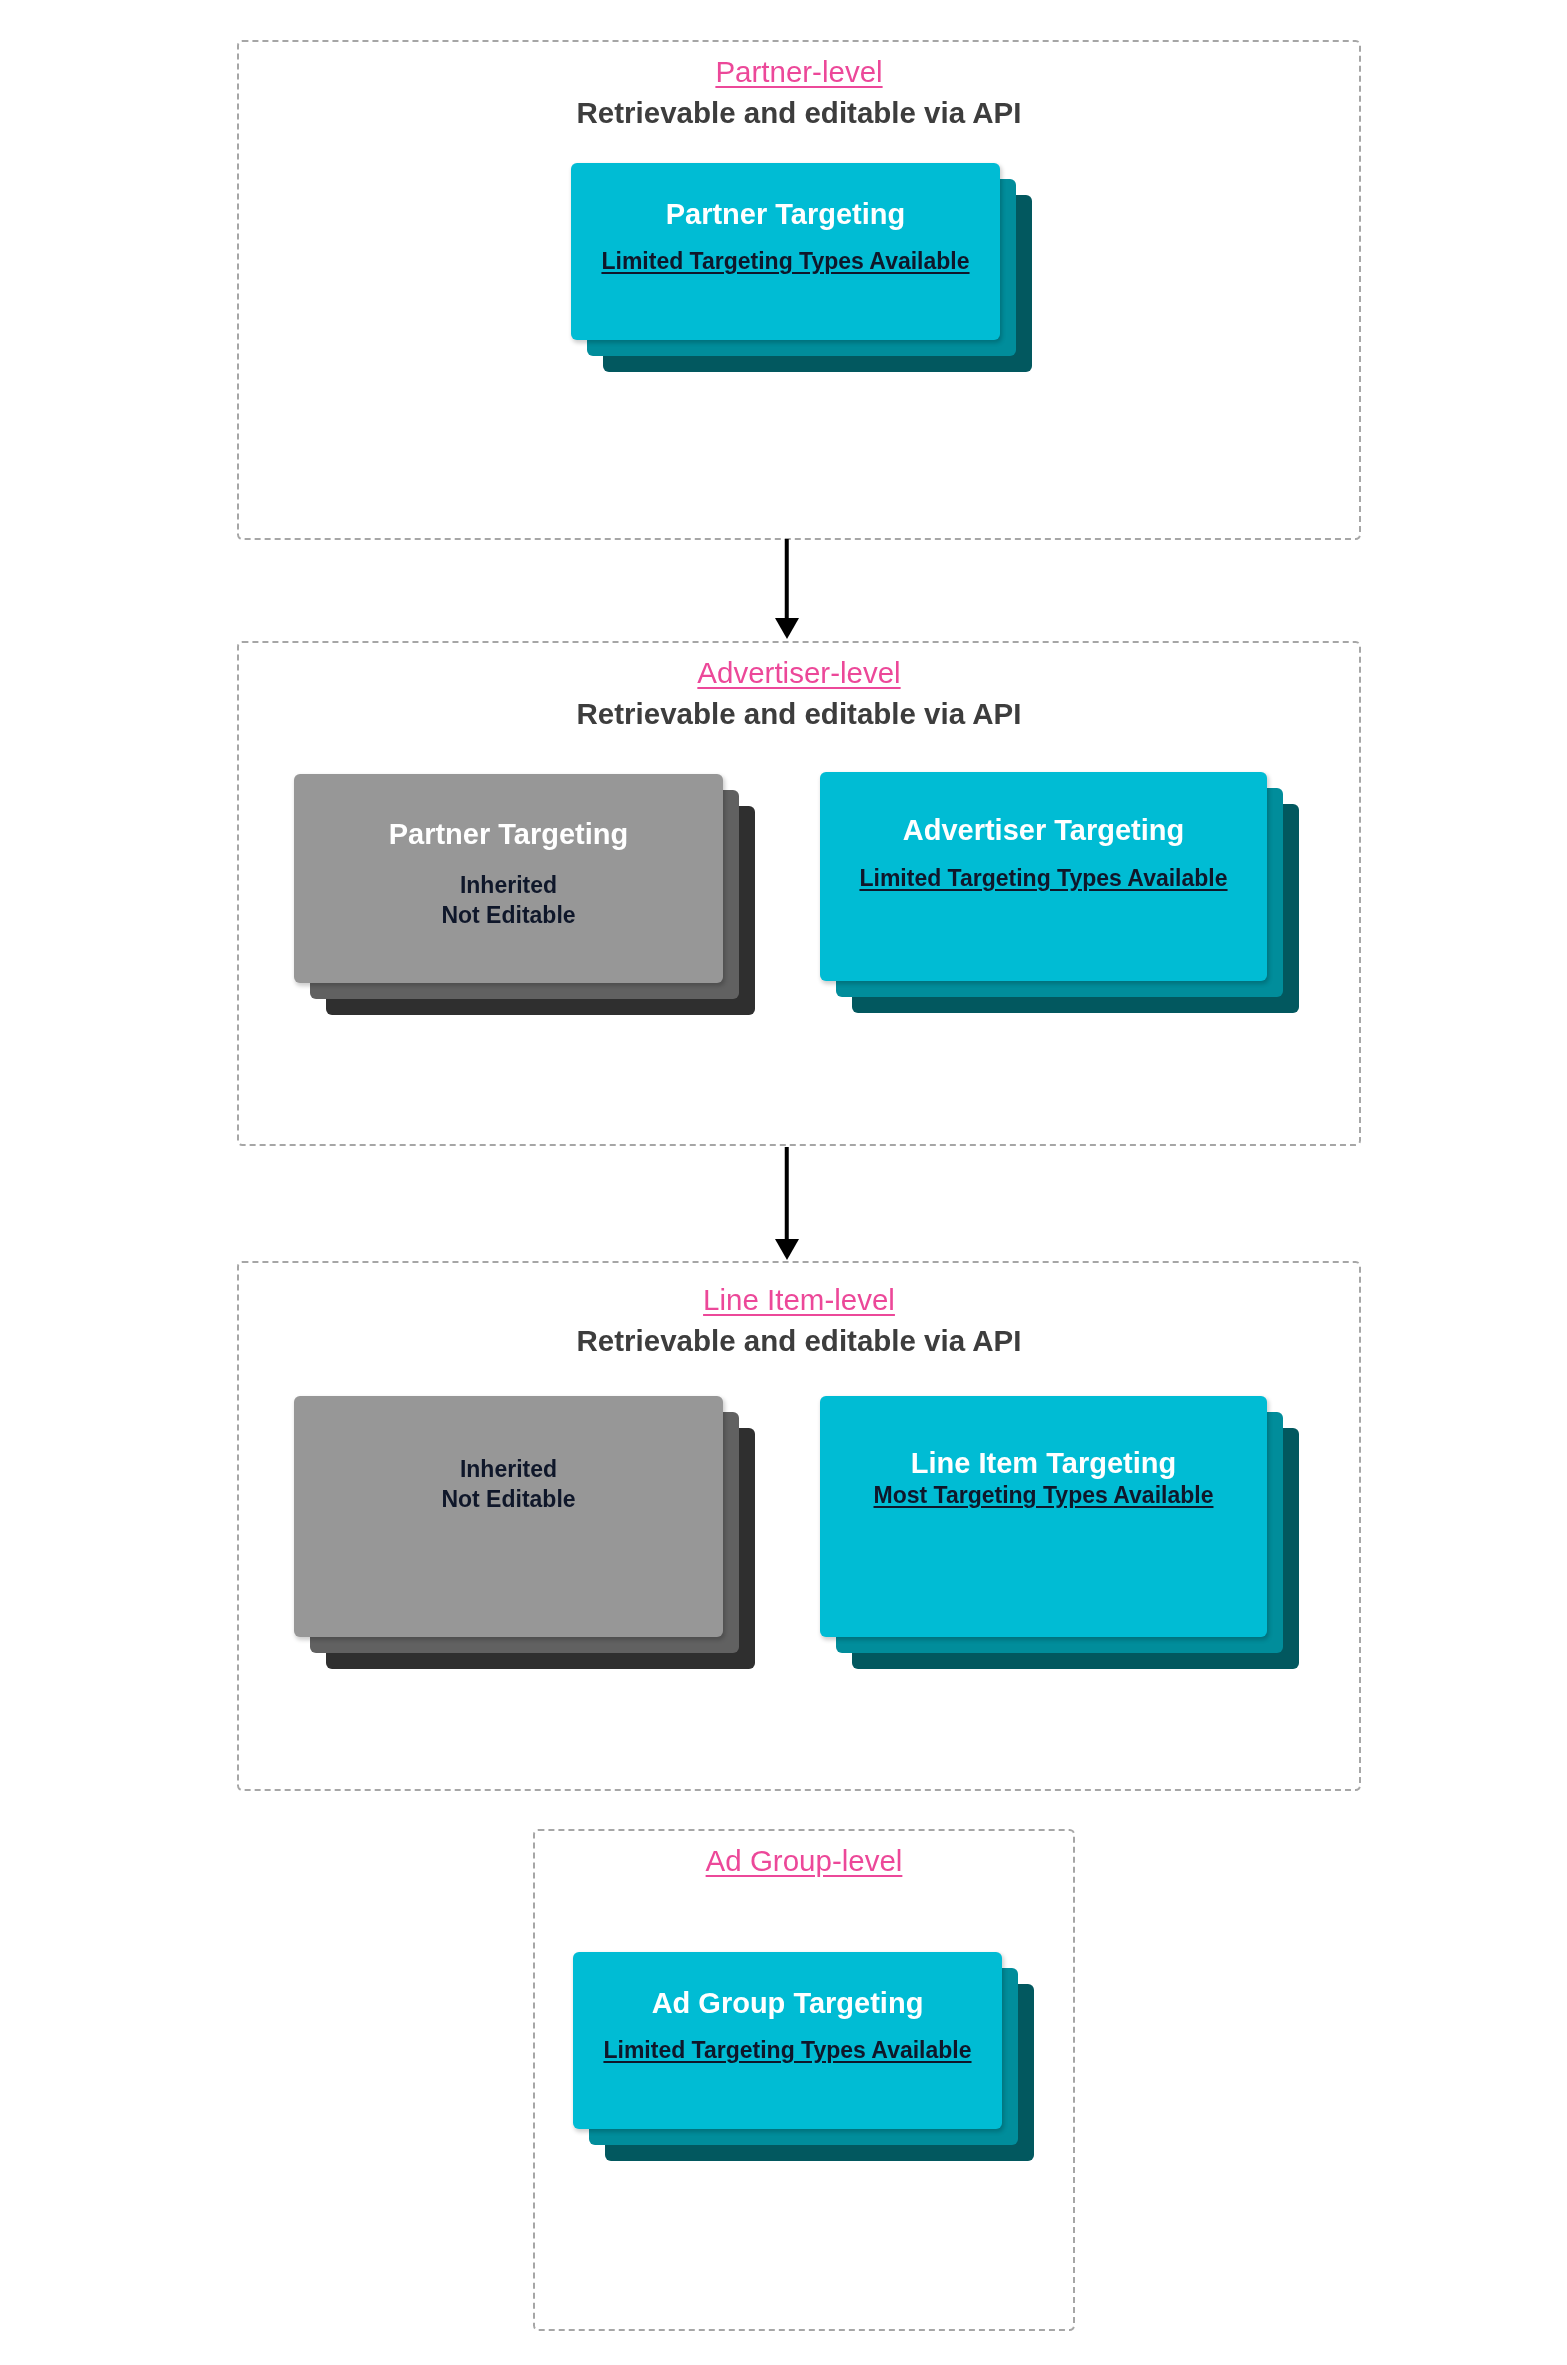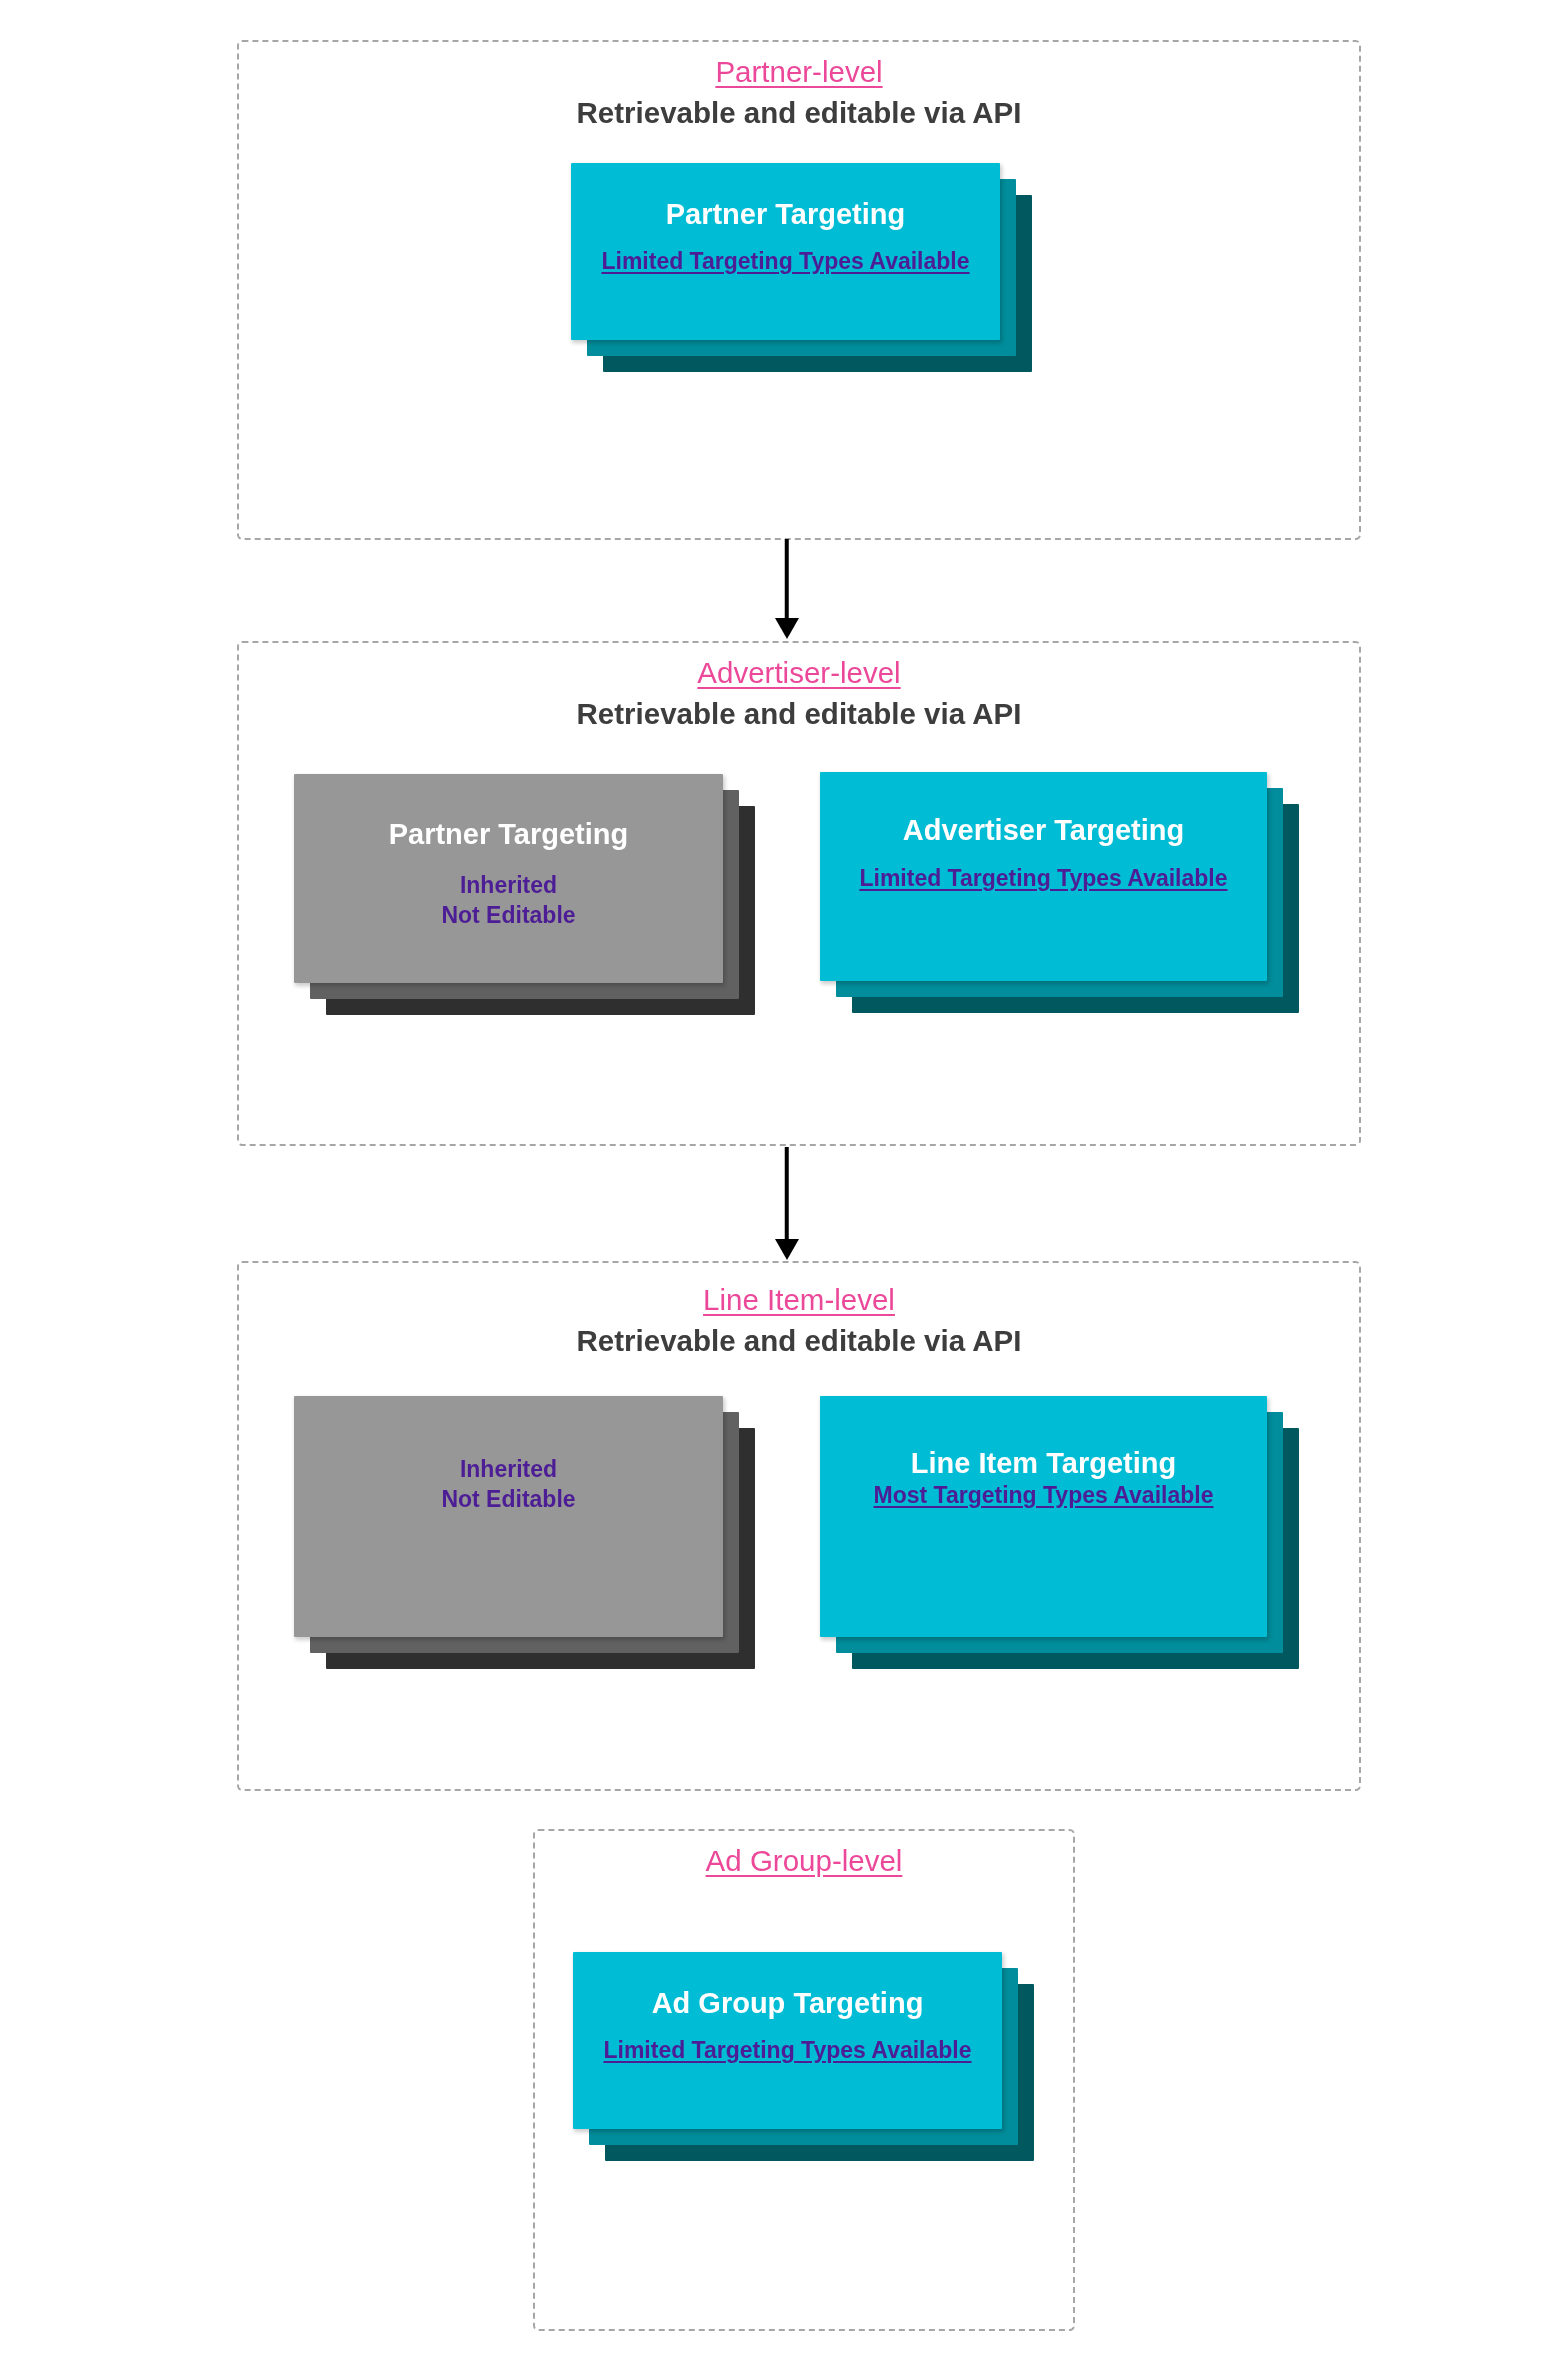--- a/index.html
+++ b/index.html
@@ -55,21 +55,21 @@
   .level-sub.alert {
     color: #fc3117;
   }
 
   
   .stack {
     position: absolute;
   }
   .stack .layer {
     position: absolute;
-    border-radius: 1px;
+    border-radius: 6px;
   }
   .stack .layer.back {
     left: 32px;
     top: 32px;
   }
   .stack .layer.mid {
     left: 16px;
     top: 16px;
   }
   .stack .layer.front {
@@ -95,21 +95,21 @@
 
   .card-title {
     color: #ffffff;
     font-weight: bold;
     font-size: 29px;
     line-height: 1.2;
     text-align: center;
     width: 92%;
   }
   .card-note {
-    color: #4c1d95;
+    color: #0f172a;
     font-weight: bold;
     font-size: 23px;
     line-height: 1.28;
     text-align: center;
     width: 88%;
   }
   .card-note.underline {
     text-decoration: underline;
     text-underline-offset: 2.7px;
   }

